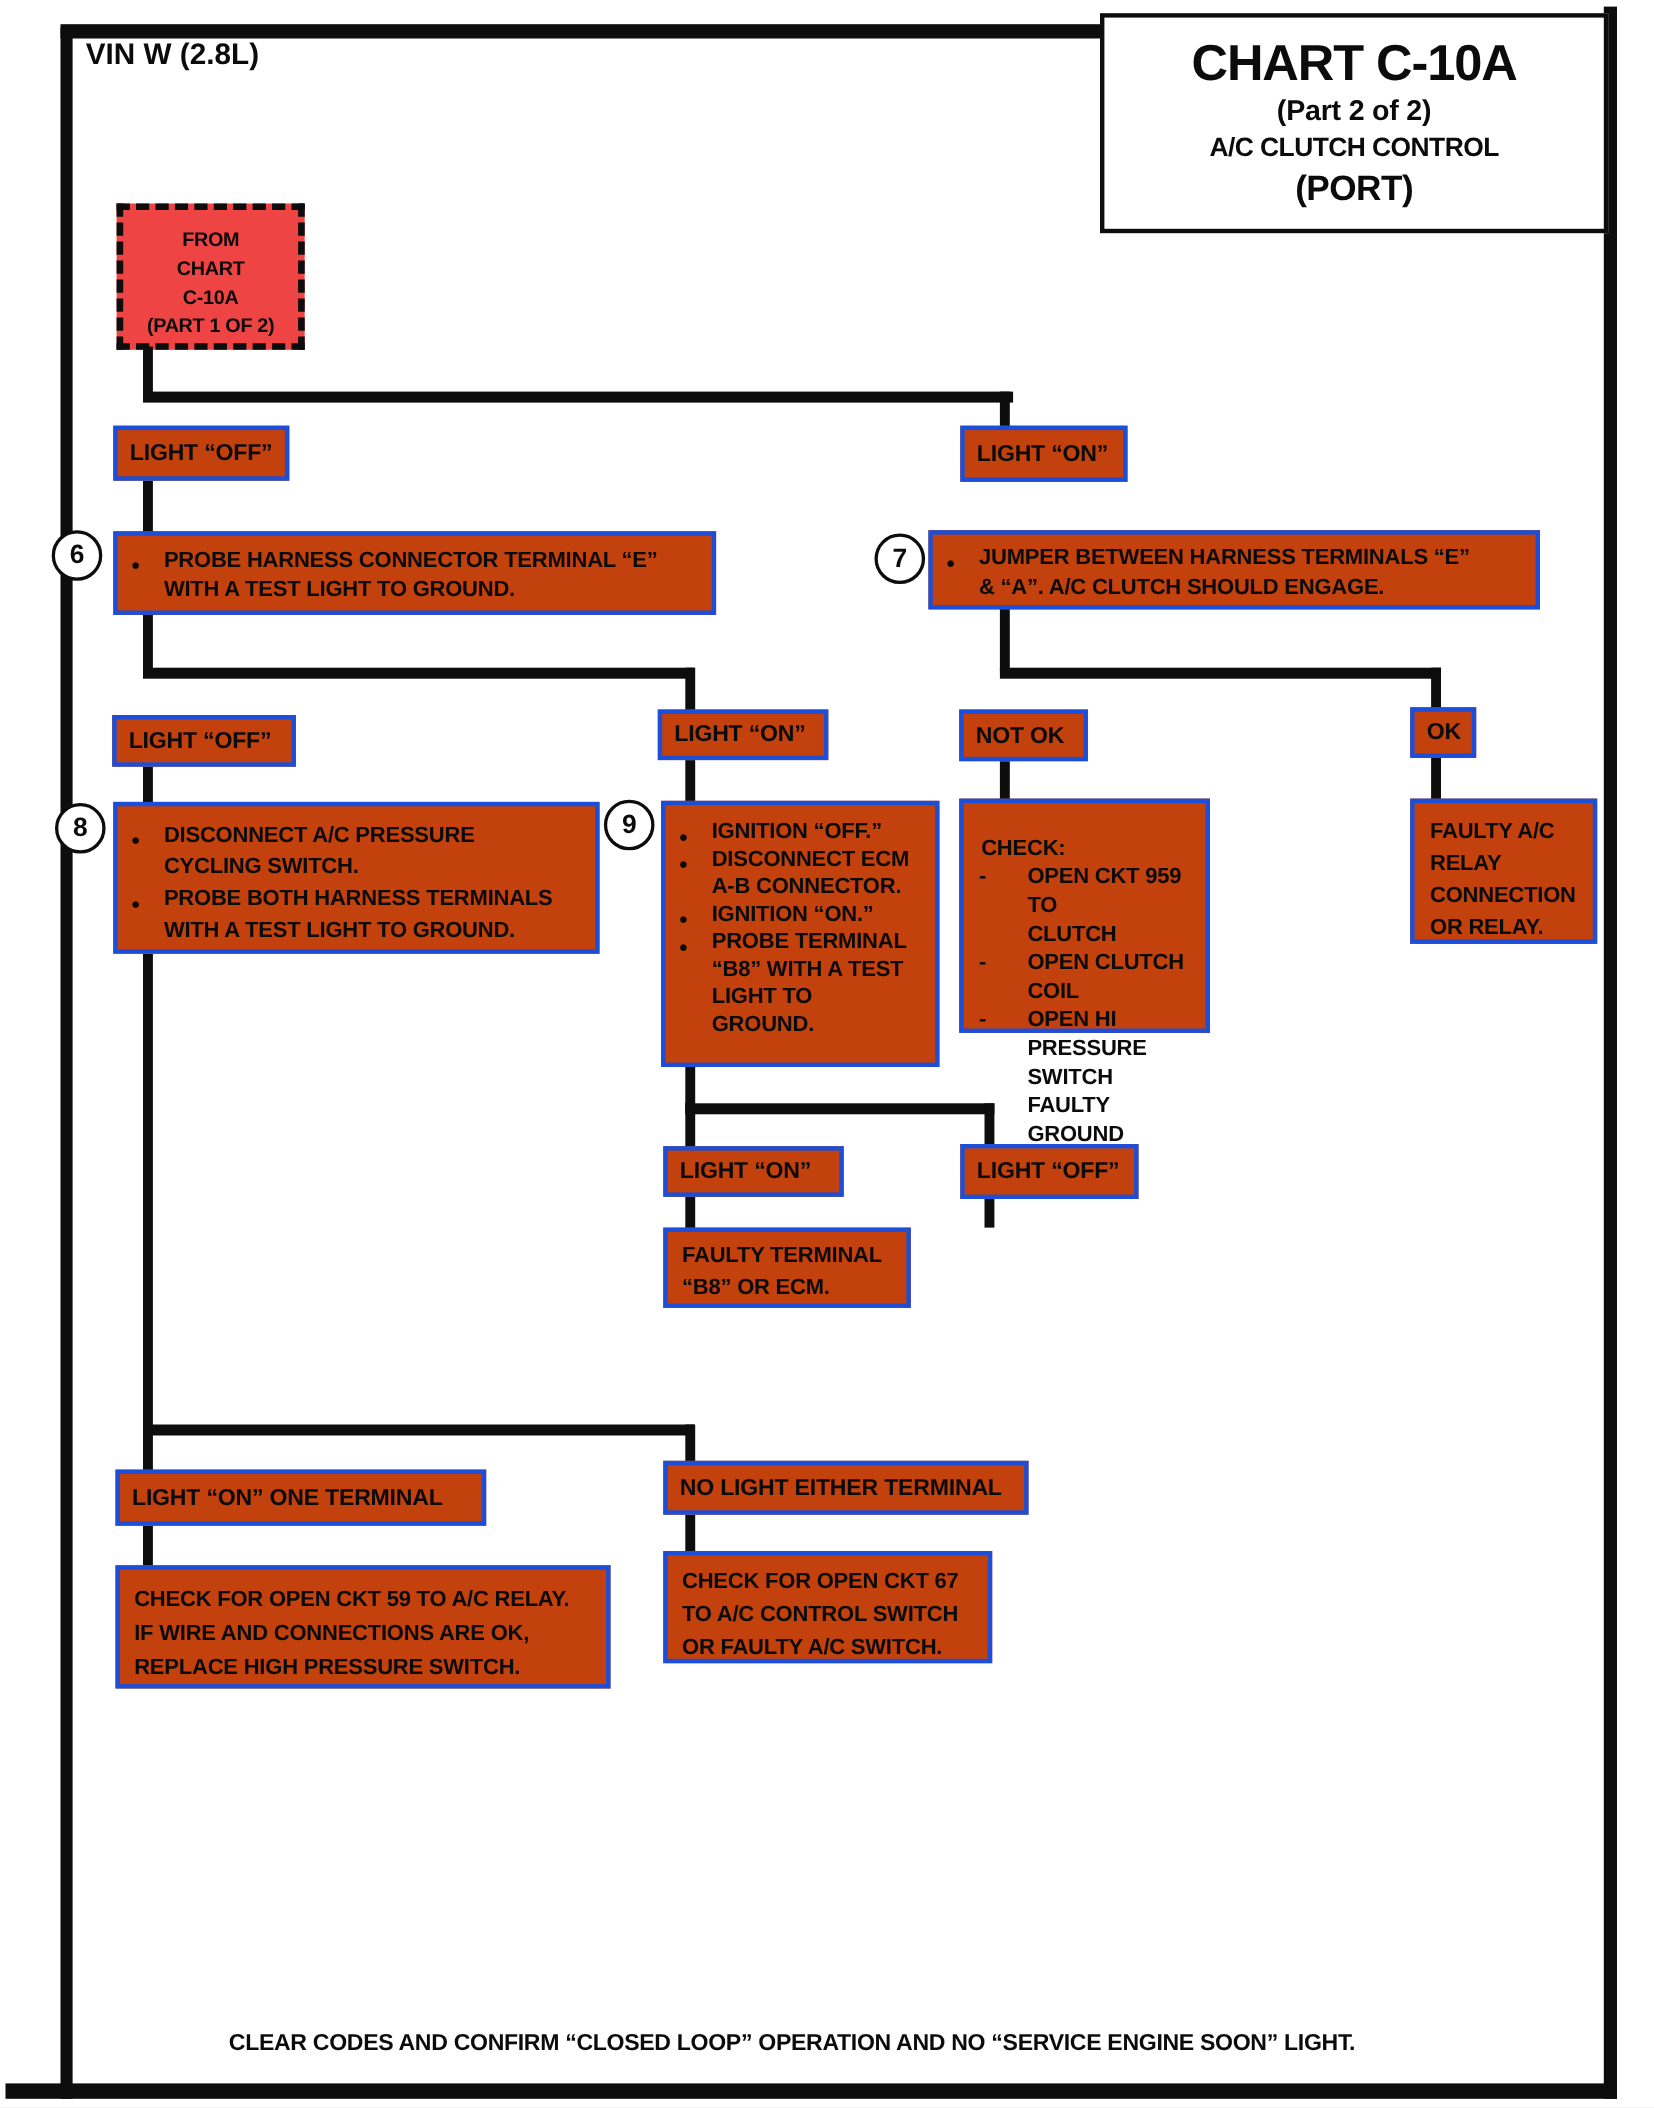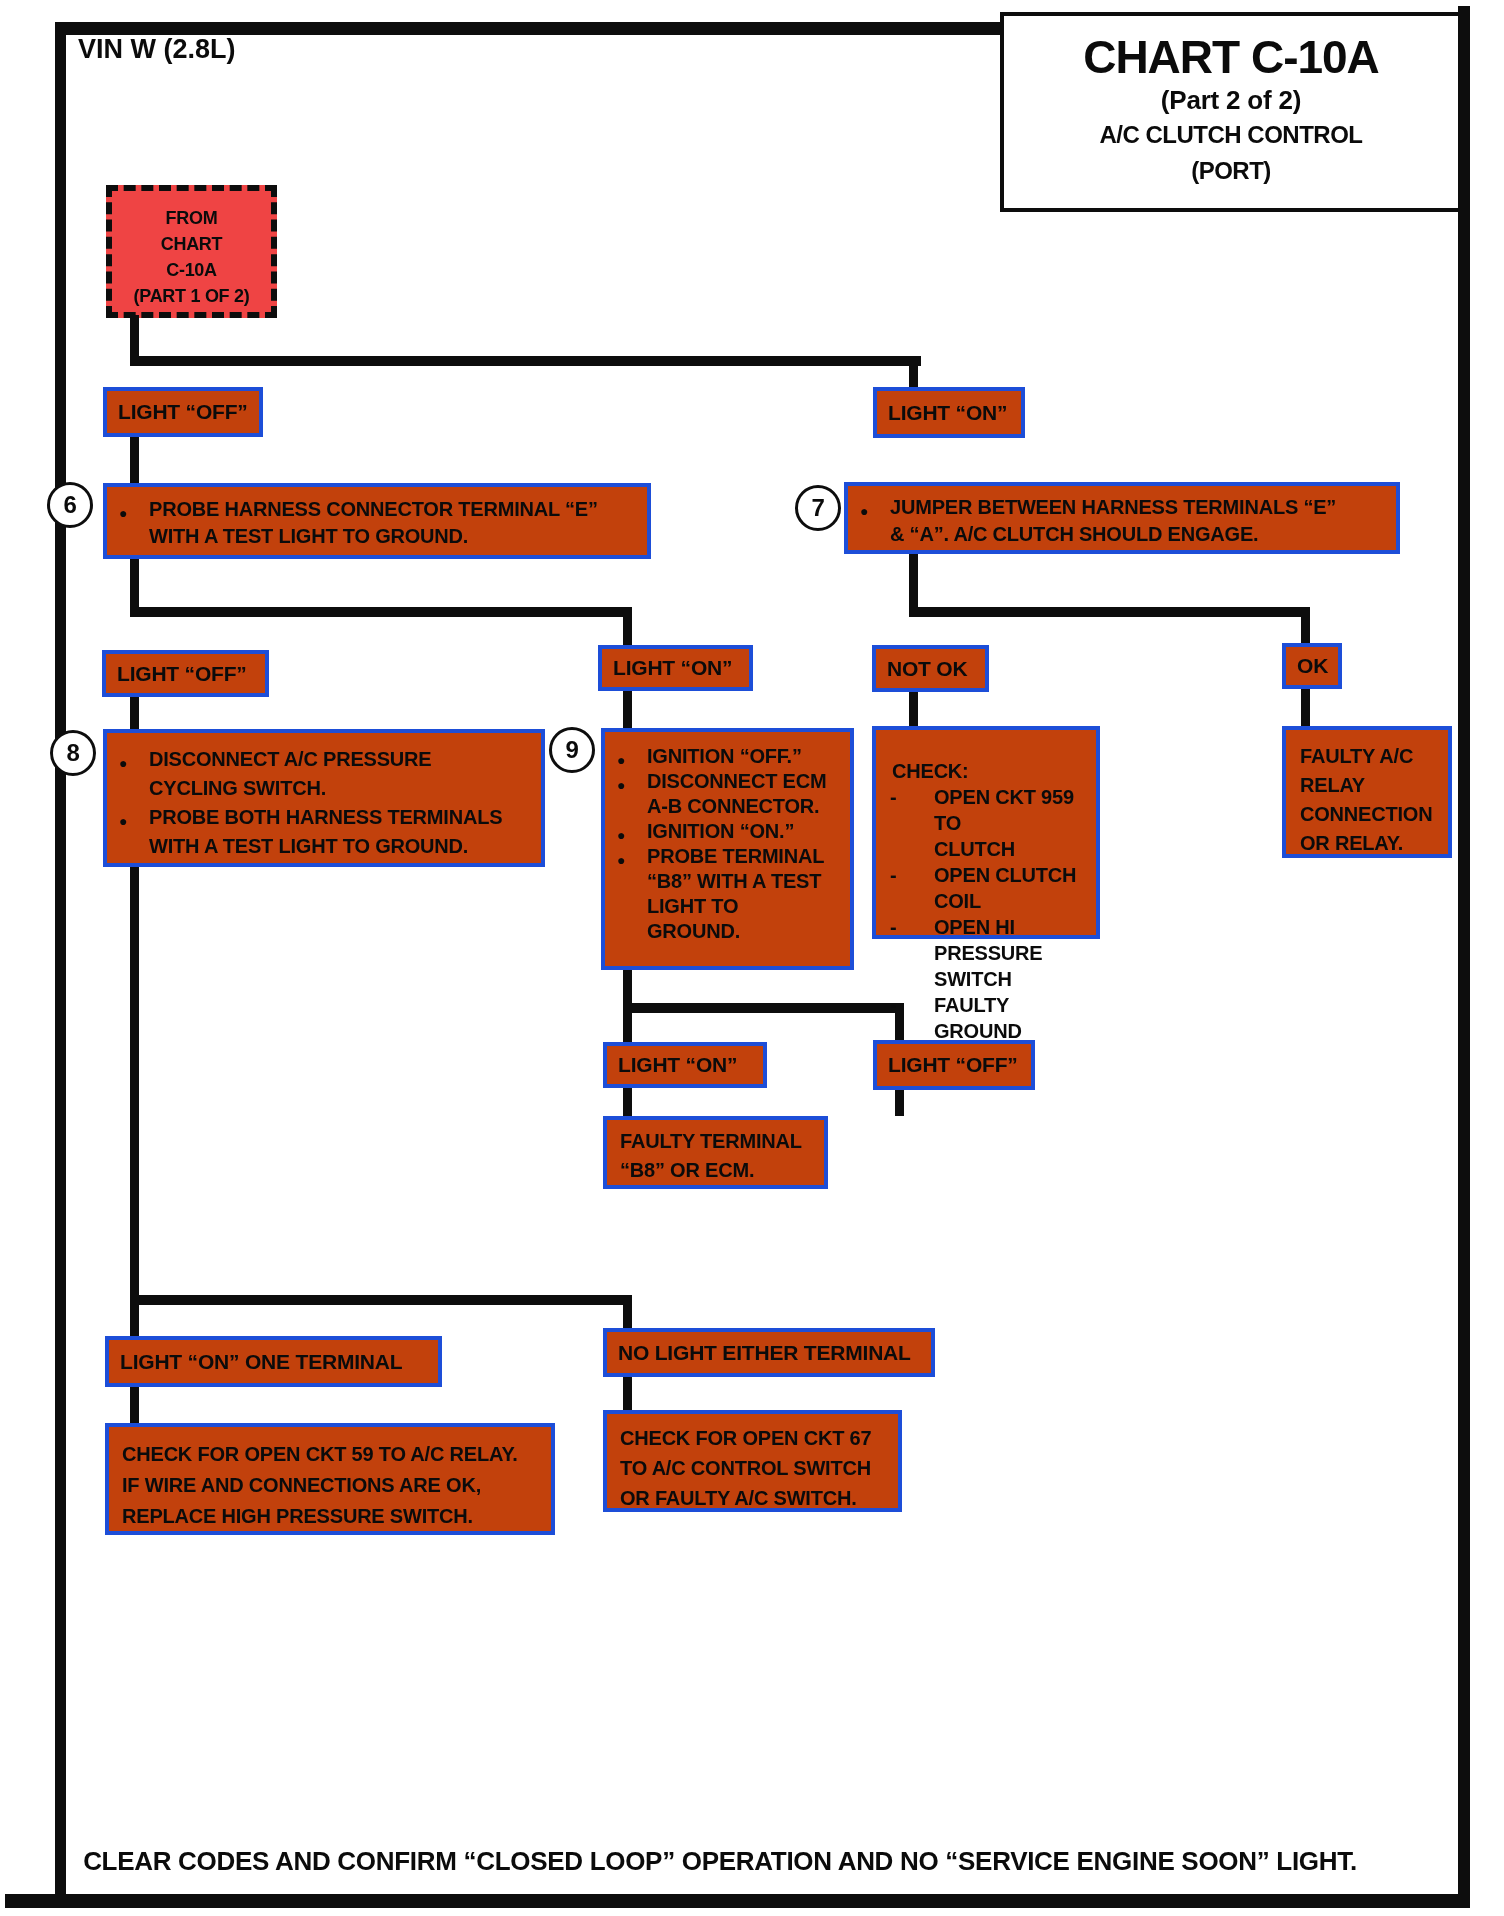--- a/index.html
+++ b/index.html
@@ -20,29 +20,29 @@
   .bullet-row{position:relative;padding-left:42px;}
   .bullet-row .dot{position:absolute;left:12px;top:4px;font-size:14px;}
   .dash-row{position:relative;padding-left:58px;}
   .dash-row .dash{position:absolute;left:14px;top:0;}
   .vin{position:absolute;left:78px;top:34px;font-size:27px;letter-spacing:0;}
   .titlebox{position:absolute;left:1000px;top:12px;width:462px;height:200px;background:#fff;
     border:4px solid #0d0d0d;box-sizing:border-box;text-align:center;}
   .t1{font-size:46px;line-height:54px;margin-top:14px;letter-spacing:-1px;}
   .t2{font-size:26px;line-height:33px;}
   .t3{font-size:24px;line-height:36px;letter-spacing:-0.5px;}
-  .t4{font-size:24px;line-height:36px;letter-spacing:-0.5px;}
+  .t4{font-size:32px;line-height:36px;letter-spacing:-0.5px;}
   .dashedbox{
     position:absolute;left:106px;top:185px;width:171px;height:133px;background:#ef4444;
     border:6px dashed #0d0d0d;box-sizing:border-box;text-align:center;
     font-size:18px;line-height:26px;padding-top:14px;letter-spacing:-0.3px;
   }
   .footer{
     position:absolute;left:40px;top:1846px;width:1360px;text-align:center;
-    font-size:26px;letter-spacing:-0.3px;
+    font-size:21px;letter-spacing:-0.3px;
   }
 </style>
 </head>
 <body>
 
 <div class="page">
 
   <div class="ln" style="left:55px;top:25px;width:11px;height:1883px;"></div>
   <div class="ln" style="left:55px;top:22px;width:1229px;height:13px;"></div>
   <div class="ln" style="left:1458px;top:6px;width:12px;height:1902px;"></div>

